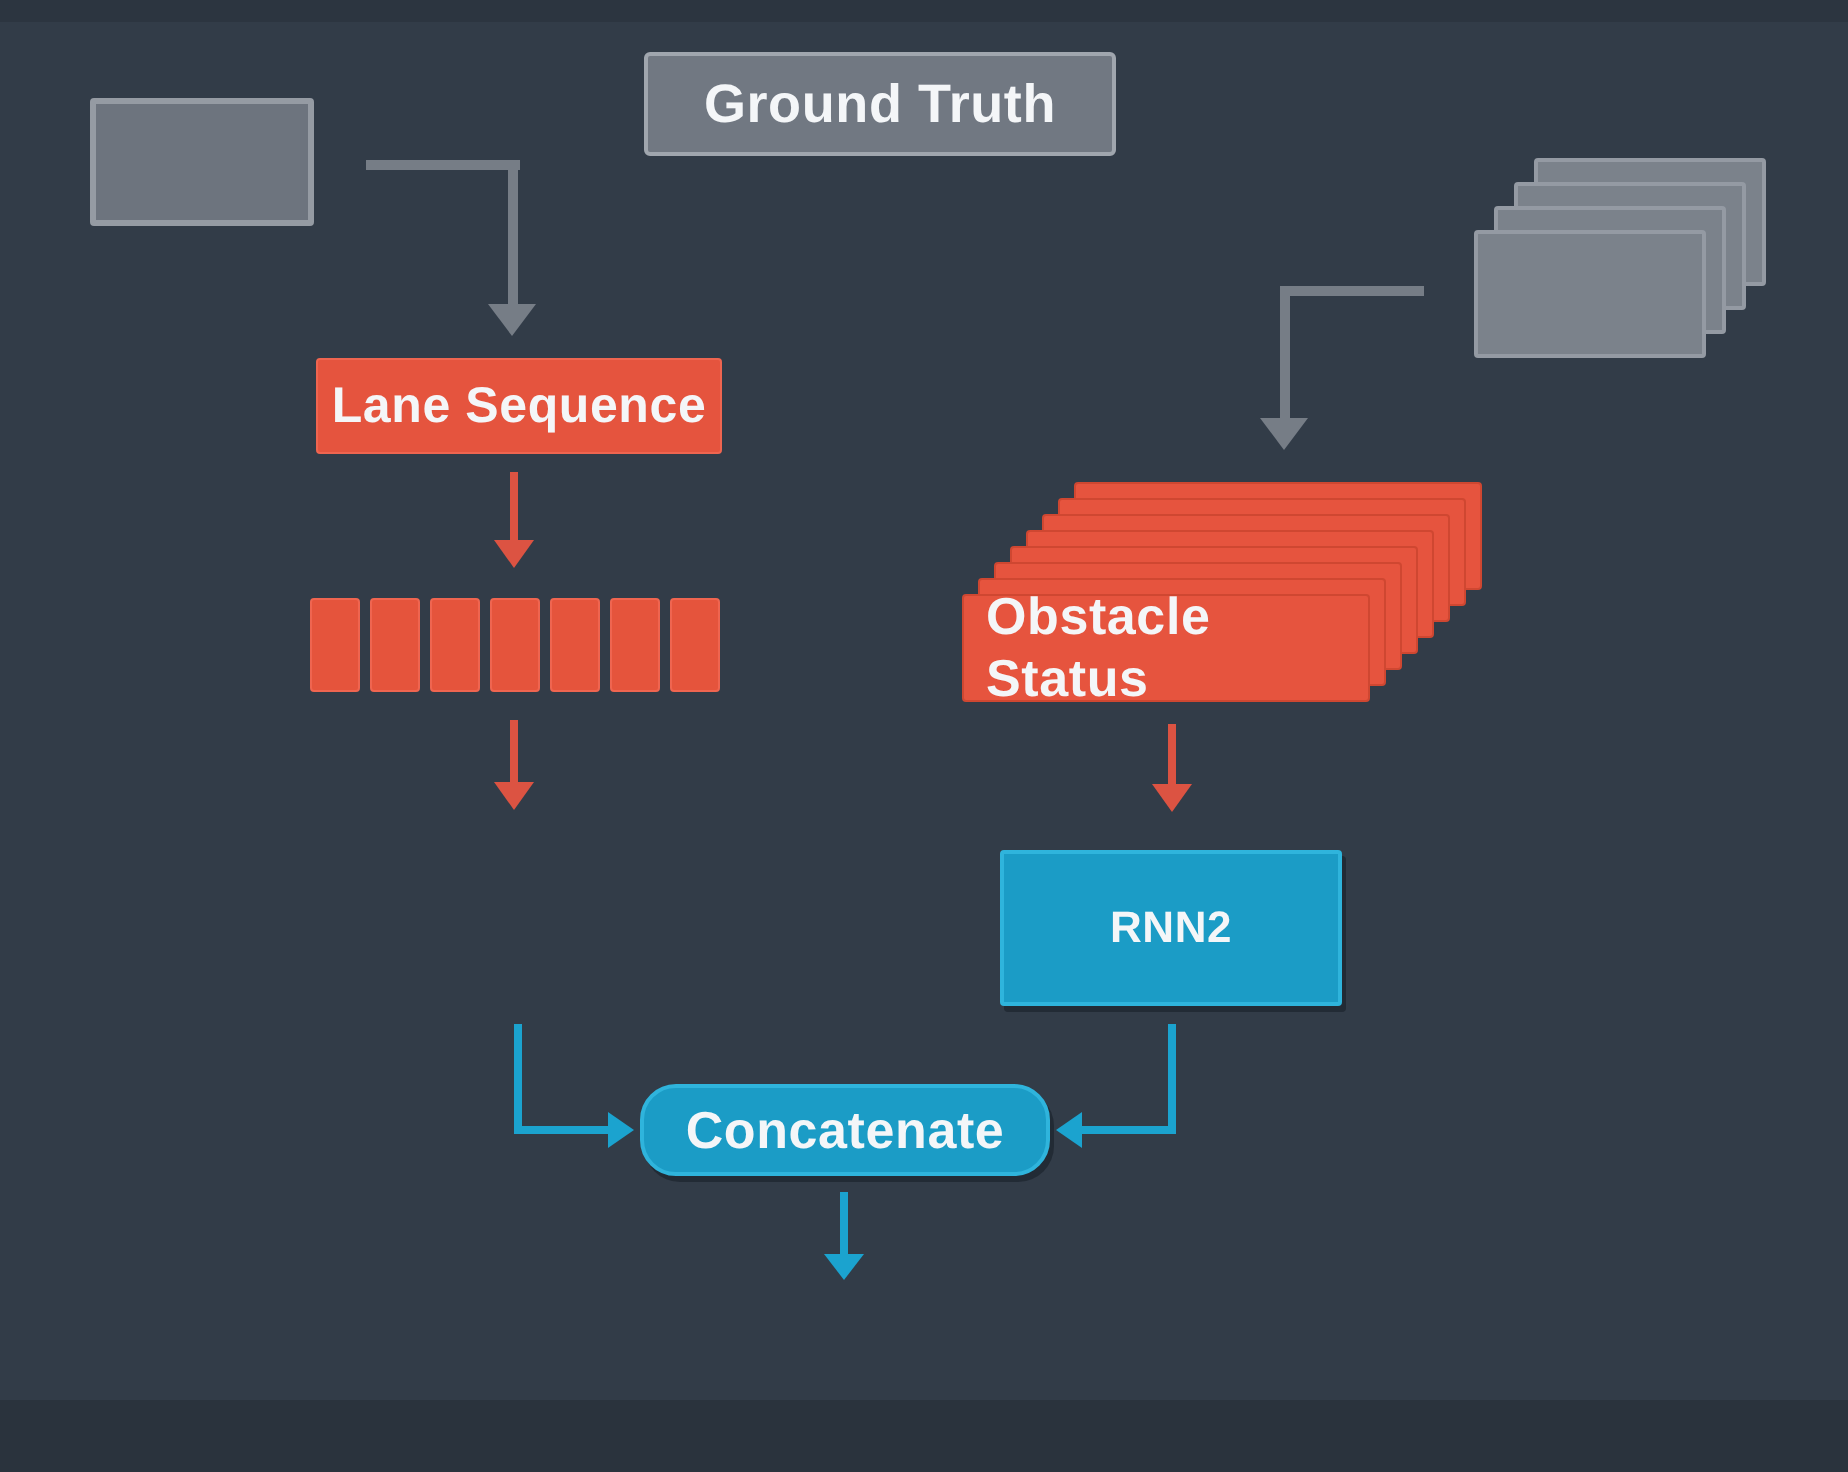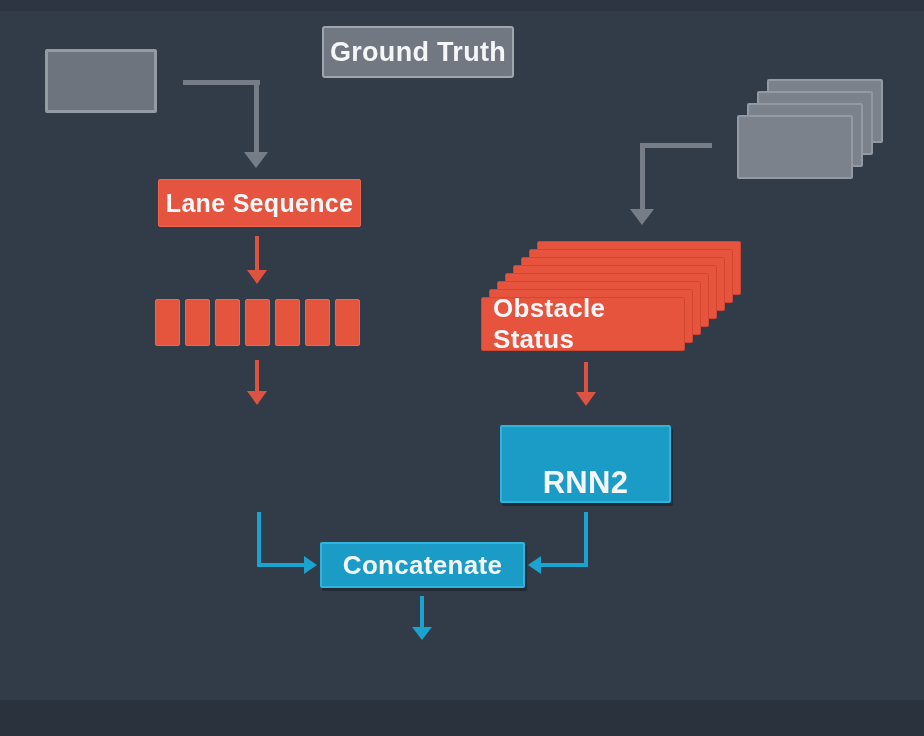--- a/index.html
+++ b/index.html
@@ -15,25 +15,25 @@
 
   
   .node{
     position:absolute;display:flex;align-items:center;justify-content:center;
     font-weight:700;letter-spacing:.3px;box-sizing:border-box;border-radius:2px;
   }
   .gray-node{background:#717882;border:2px solid #a0a6ae;}
   .red-node{background:#e5543e;border:1px solid #ef6550;}
   .blue-node{background:#1b9cc6;border:2px solid #2fb4dc;box-shadow:2px 3px 0 rgba(15,22,30,.45);}
 
-  .ground-truth{left:322px;top:26px;width:192px;height:52px;font-size:27px;border-radius:3px;}
+  .ground-truth{left:322px;top:26px;width:236px;height:52px;font-size:27px;border-radius:3px;}
   .lane-sequence{left:158px;top:179px;width:203px;height:48px;font-size:25px;}
   .rnn1{left:170px;top:424px;width:173px;height:77px;font-size:31px;}
-  .rnn2{left:500px;top:425px;width:171px;height:78px;font-size:31px;align-items:flex-end;}
-  .concatenate{left:320px;top:542px;width:205px;height:46px;font-size:26px;}
+  .rnn2{left:500px;top:425px;width:171px;height:78px;font-size:22px;}
+  .concatenate{left:320px;top:542px;width:205px;height:46px;font-size:26px;border-radius:18px;}
   .probability{left:334px;top:642px;width:176px;height:49px;font-size:27px;}
 
   
   .input-rect{
     position:absolute;left:45px;top:49px;width:112px;height:64px;
     background:#6d747e;border:3px solid #959ba3;box-sizing:border-box;border-radius:2px;
   }
 
   
   .stack{position:absolute;}

